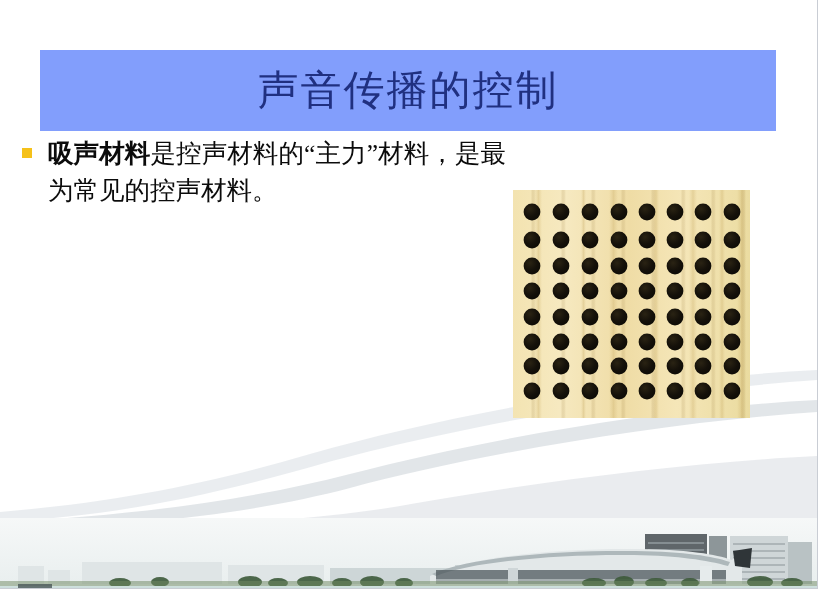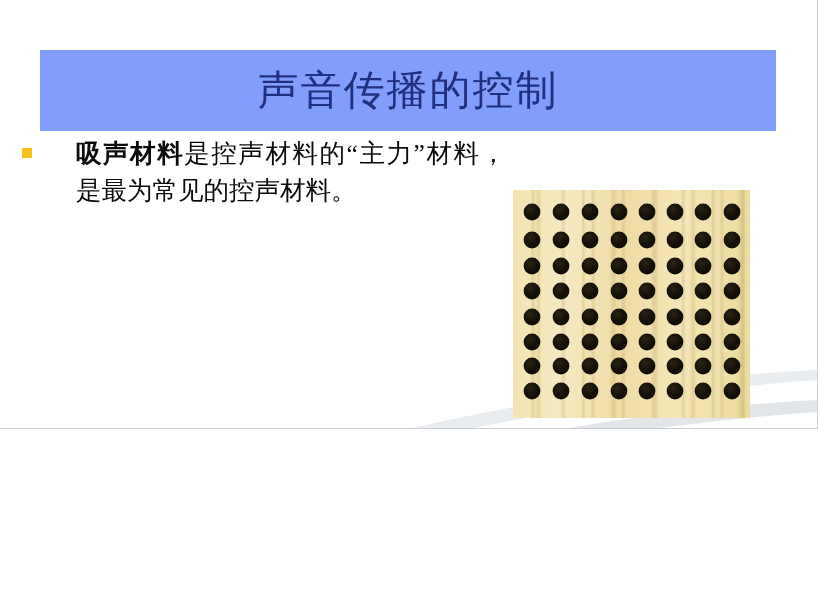--- a/index.html
+++ b/index.html
@@ -8,21 +8,21 @@
     background: #ffffff;
   }
   body {
     font-family: "Liberation Serif", "DejaVu Serif", serif;
   }
 
   
   .slide {
     position: relative;
     width: 818px;
-    height: 429px;
+    height: 589px;
     overflow: hidden;
     background: #ffffff;
     box-sizing: border-box;
     border-right: 1px solid #c9cdd4;
     border-bottom: 1px solid #c9cdd4;
   }
 
   
   .bg-swoosh {
     position: absolute;
@@ -76,21 +76,20 @@
     background: #f5c11a;
   }
   .bullet-text {
     color: #0b0b0b;
     font-size: 25.5px;
     line-height: 36.5px;
     font-family: "Liberation Serif", "DejaVu Serif", serif;
     text-align: justify;
     text-justify: inter-ideograph;
     display: block;
-    margin-left: 28px;
   }
   .bullet-text .lead-bold {
     font-weight: bold;
   }
   .bullet-text .indent {
     display: inline-block;
     width: 2em;
   }
 
   

